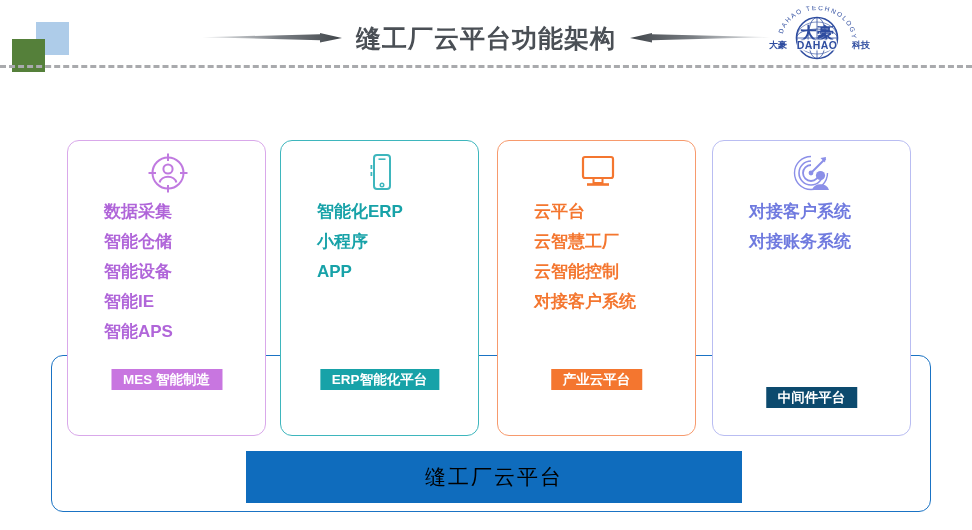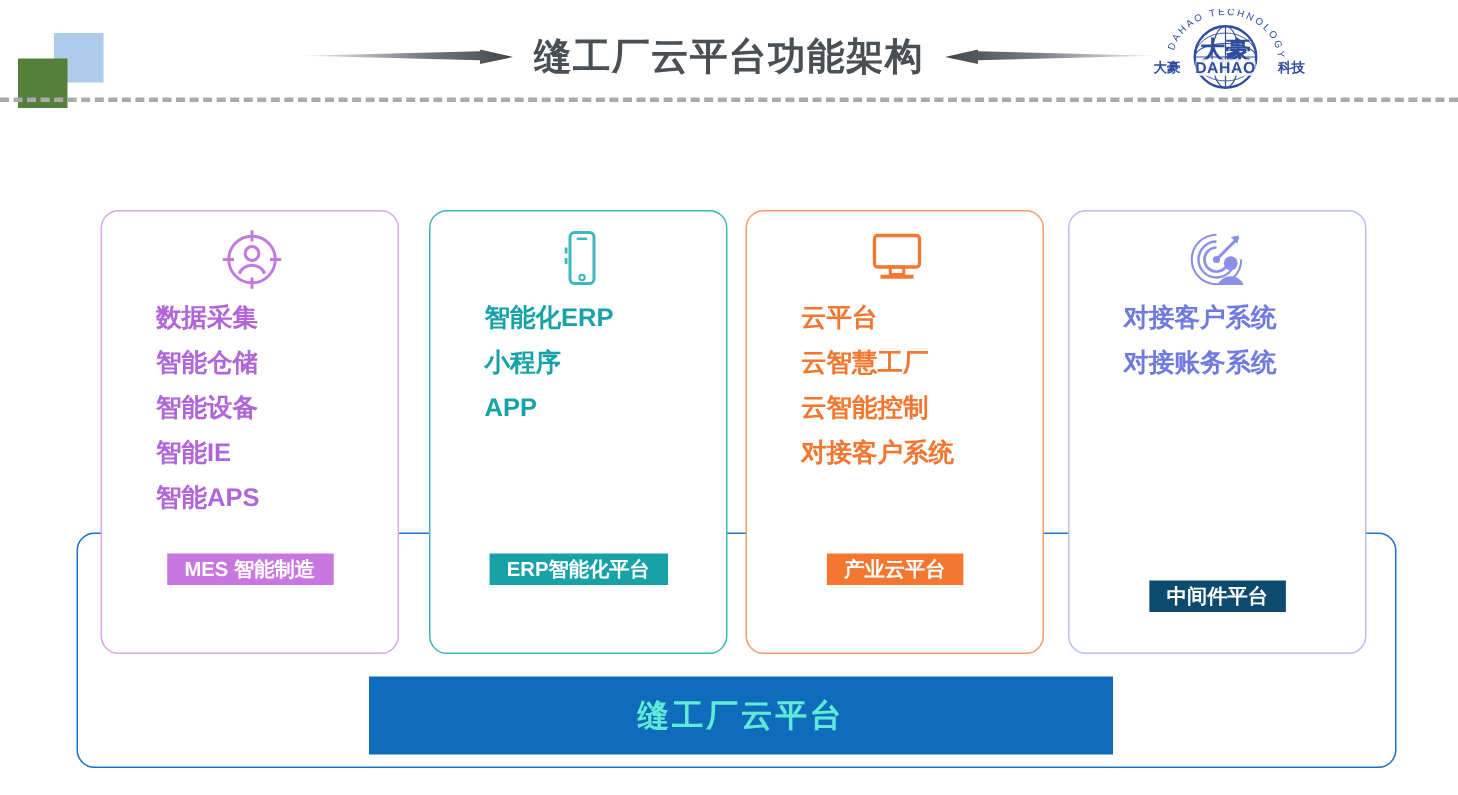--- a/index.html
+++ b/index.html
@@ -109,40 +109,40 @@
     left: 246px;
     top: 451px;
     width: 496px;
     height: 52px;
     background: #0f6cbd;
     display: flex;
     align-items: center;
     justify-content: center;
   }
   #platform-bar-label {
-    color: #5eead4;
+    color: #000000;
     font-size: 21px;
-    font-weight: bold;
+    font-weight: normal;
     letter-spacing: 2px;
   }
 
   
   .card {
     position: absolute;
     top: 140px;
     width: 199px;
     height: 296px;
     box-sizing: border-box;
     border-radius: 12px;
     border-width: 1.6px;
     border-style: solid;
     background: #ffffff;
   }
   #card-0 { left: 67px;  border-color: #d9a8ea; }
-  #card-1 { left: 286px; border-color: #3eb6bd; }
+  #card-1 { left: 280px; border-color: #3eb6bd; }
   #card-2 { left: 497px; border-color: #f79a6d; }
   #card-3 { left: 712px; border-color: #b9bdf2; }
 
   .card-icon {
     position: absolute;
     top: 8px;
     left: 0;
     width: 199px;
     height: 48px;
     display: flex;

